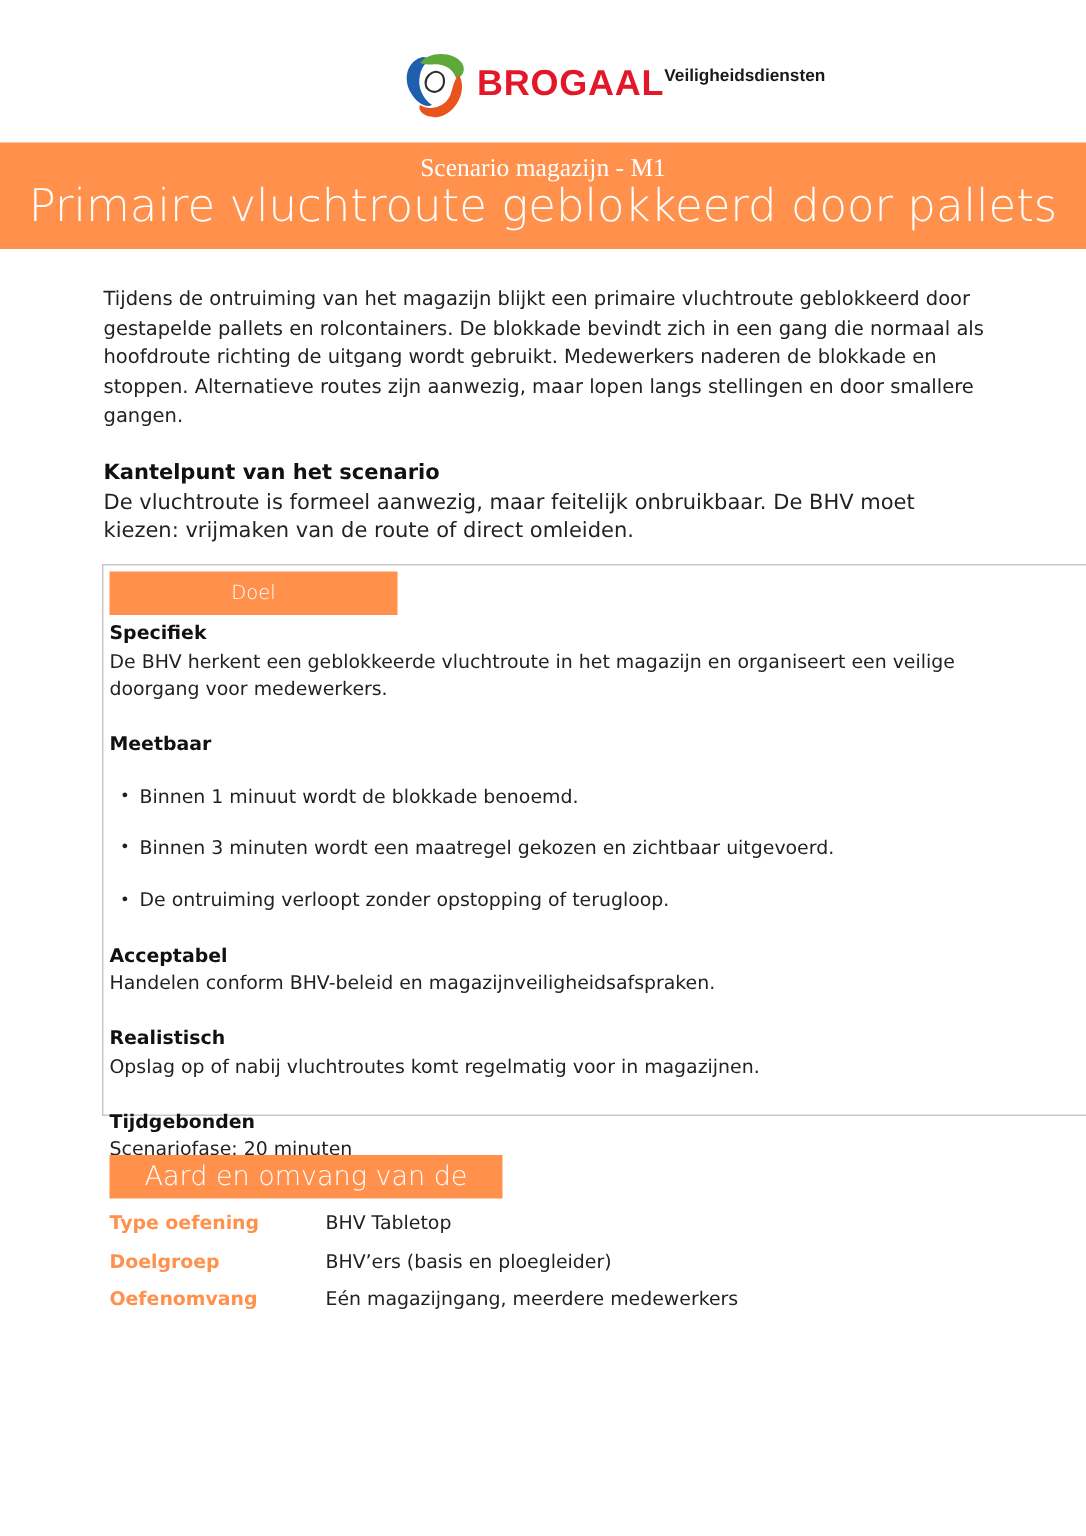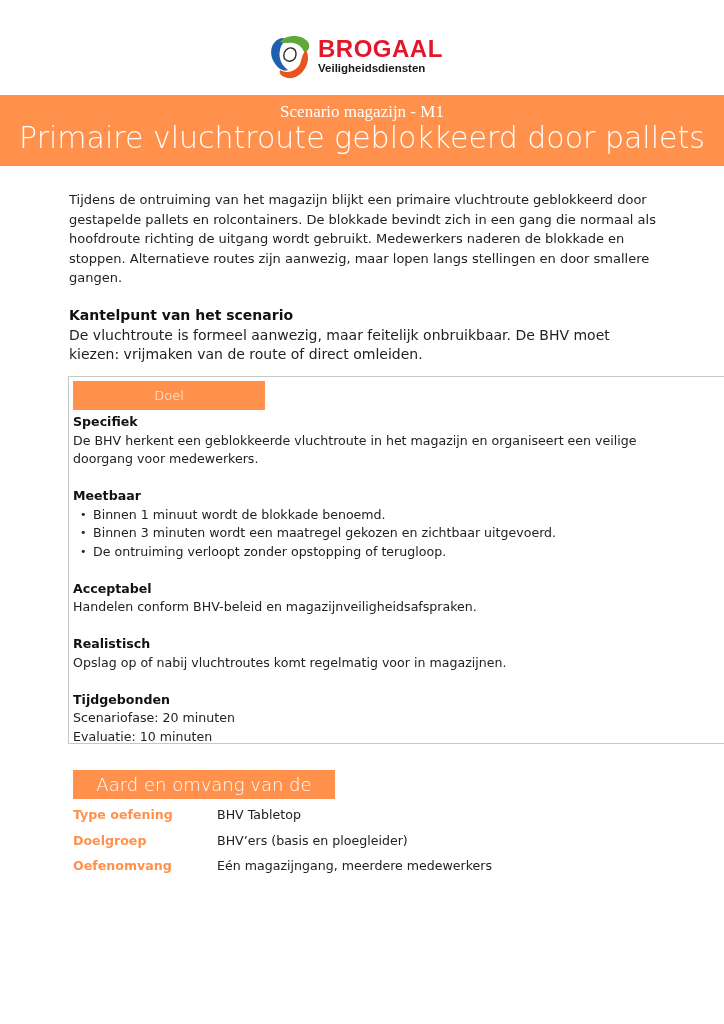--- a/index.html
+++ b/index.html
@@ -2,21 +2,21 @@
 <html><head>
   <meta charset="utf-8">
   <style>
     html, body { margin: 0; padding: 0; }
     body {
       width: 724px; height: 1024px; background: #ffffff; position: relative; overflow: hidden;
       font-family: "DejaVu Sans", sans-serif; color: #222222;
     }
     .logo { position: absolute; left: 268px; top: 31px; height: 50px; display: flex; align-items: center; }
     .logo-mark { width: 44px; height: 48px; }
-    .logo-text { margin-left: 6px; display: flex; flex-direction: column; line-height: 1; }
+    .logo-text { margin-left: 6px; display: flex; line-height: 1; }
     .logo-brand { font-family: "Liberation Sans", sans-serif; font-weight: bold; font-size: 24px; color: #e3172a; letter-spacing: 0.5px; }
     .logo-sub { font-family: "Liberation Sans", sans-serif; font-weight: bold; font-size: 11.5px; color: #1a1a1a; margin-top: 2px; }
 
     .banner {
       position: absolute; left: 0; top: 95px; width: 724px; height: 71px; background: #ff914d;
       color: #ffffff; text-align: center;
     }
     .banner-sub { font-family: Liberation Serif, serif; font-weight: 200; font-size: 17px; margin-top: 6px; line-height: 22px; }
     .banner-title { font-family: "DejaVu Sans", sans-serif; font-weight: 200; font-size: 30px; line-height: 30px; }
 
@@ -28,21 +28,21 @@
       position: absolute; left: 68px; top: 376px; width: 700px; height: 368px;
       border: 1px solid #c8c8c8; box-sizing: border-box;
     }
     .goal-tab {
       position: absolute; left: 4px; top: 4px; width: 192px; height: 29px; background: #ff914d;
       color: #ffffff; font-size: 13px; text-align: center; line-height: 29px; font-weight: 200;
     }
     .goal-content { position: absolute; left: 4px; top: 36px; width: 575px; font-size: 12.6px; line-height: 18.5px; }
     .goal-section { margin-bottom: 18.5px; }
     .goal-section ul { margin: 0; padding-left: 20px; }
-    .goal-section li { list-style: none; position: relative; }
+    .goal-section li { list-style: none; position: relative; margin-top: 16px; }
     .goal-section li::before { content: "•"; position: absolute; left: -13px; top: 0; font-size: 11px; }
 
     .aard-tab {
       position: absolute; left: 73px; top: 770px; width: 262px; height: 29px; background: #ff914d;
       color: #ffffff; font-size: 18px; text-align: center; line-height: 29px; font-weight: 200;
     }
     .aard-table { position: absolute; left: 73px; top: 802px; width: 560px; }
     .aard-row { display: flex; height: 25.5px; align-items: center; font-size: 12.6px; }
     .aard-key { width: 144px; color: #ff914d; font-weight: bold; }
     .aard-val { color: #222; }

